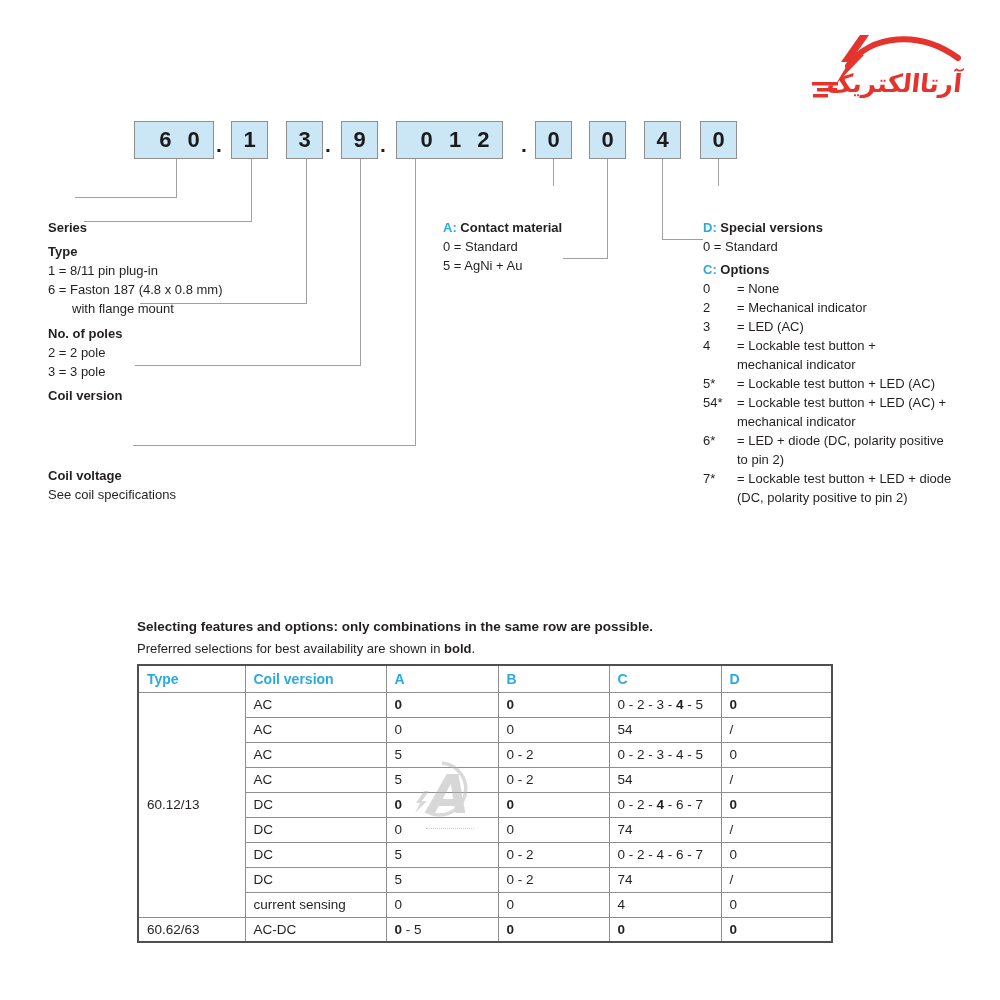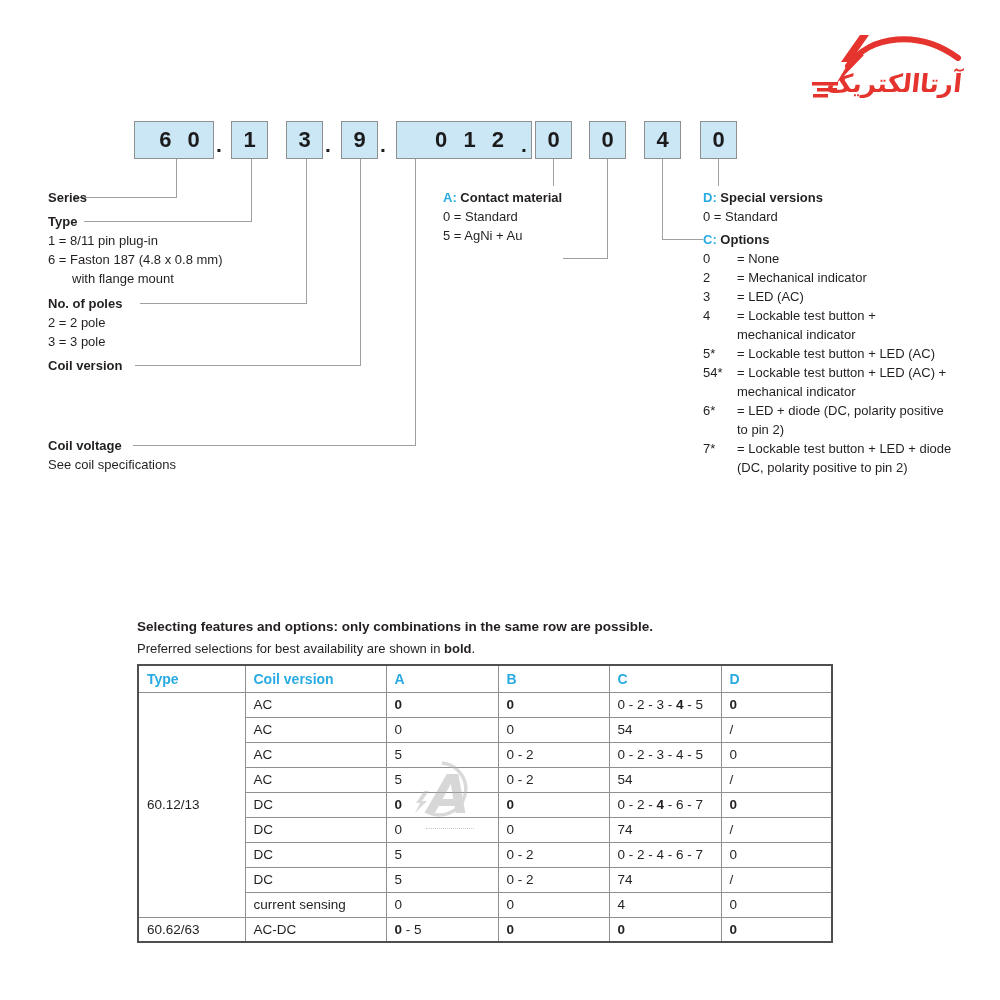--- a/index.html
+++ b/index.html
@@ -19,21 +19,21 @@
     position:absolute; top:121px; height:38px; width:12px;
     display:flex; align-items:flex-end; justify-content:center;
     font-size:21px; font-weight:700; color:#1b1b1b; padding-bottom:2px;
   }
 
   
   .v { position:absolute; width:1px; background:#a0a0a0; }
   .h { position:absolute; height:1px; background:#a0a0a0; }
 
   
-  .sec { position:absolute; font-size:13px; line-height:19px; }
+  .sec { position:absolute; font-size:13px; line-height:19px;margin-top:30px; }
   .sec-title { font-weight:700; font-size:13px; line-height:19px; white-space:nowrap; }
   .sec-letter { color:#29abe2; font-weight:700; }
   .sec-letter:empty { display:none; }
   .sec-items .sec-item { white-space:nowrap; }
   .sec-item.indent { margin-left:24px; }
 
   
   .opt-list { margin-top:0; }
   .opt-row { display:flex; align-items:flex-start; }
   .opt-code { width:34px; flex:0 0 34px; white-space:nowrap; }
@@ -89,21 +89,21 @@
   </div>
 
   <div>
     <div class="pc-box wide" style="left:134px;width:80px;">6 0</div>
     <span class="pc-dot" style="left:213px;">.</span>
     <div class="pc-box" style="left:231px;width:37px;">1</div>
     <div class="pc-box" style="left:286px;width:37px;">3</div>
     <span class="pc-dot" style="left:322px;">.</span>
     <div class="pc-box" style="left:341px;width:37px;">9</div>
     <span class="pc-dot" style="left:377px;">.</span>
-    <div class="pc-box wide" style="left:396px;width:136px;">0 1 2</div>
+    <div class="pc-box wide" style="left:396px;width:107px;">0 1 2</div>
     <span class="pc-dot" style="left:518px;">.</span>
     <div class="pc-box" style="left:535px;width:37px;">0</div>
     <div class="pc-box" style="left:589px;width:37px;">0</div>
     <div class="pc-box" style="left:644px;width:37px;">4</div>
     <div class="pc-box" style="left:700px;width:37px;">0</div>
 
     <div class="v" style="left:176px;top:159px;height:39px;"></div>
     <div class="h" style="left:75px;top:197px;width:101px;"></div>
     <div class="v" style="left:251px;top:159px;height:63px;"></div>
     <div class="h" style="left:84px;top:221px;width:167px;"></div>

